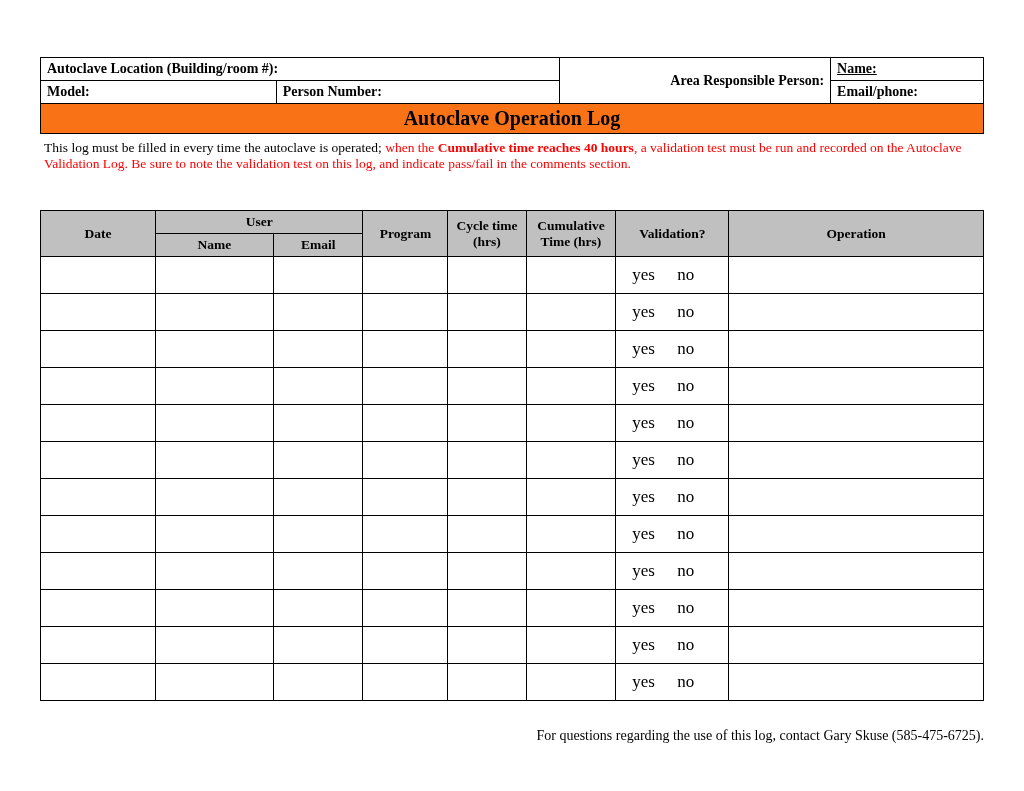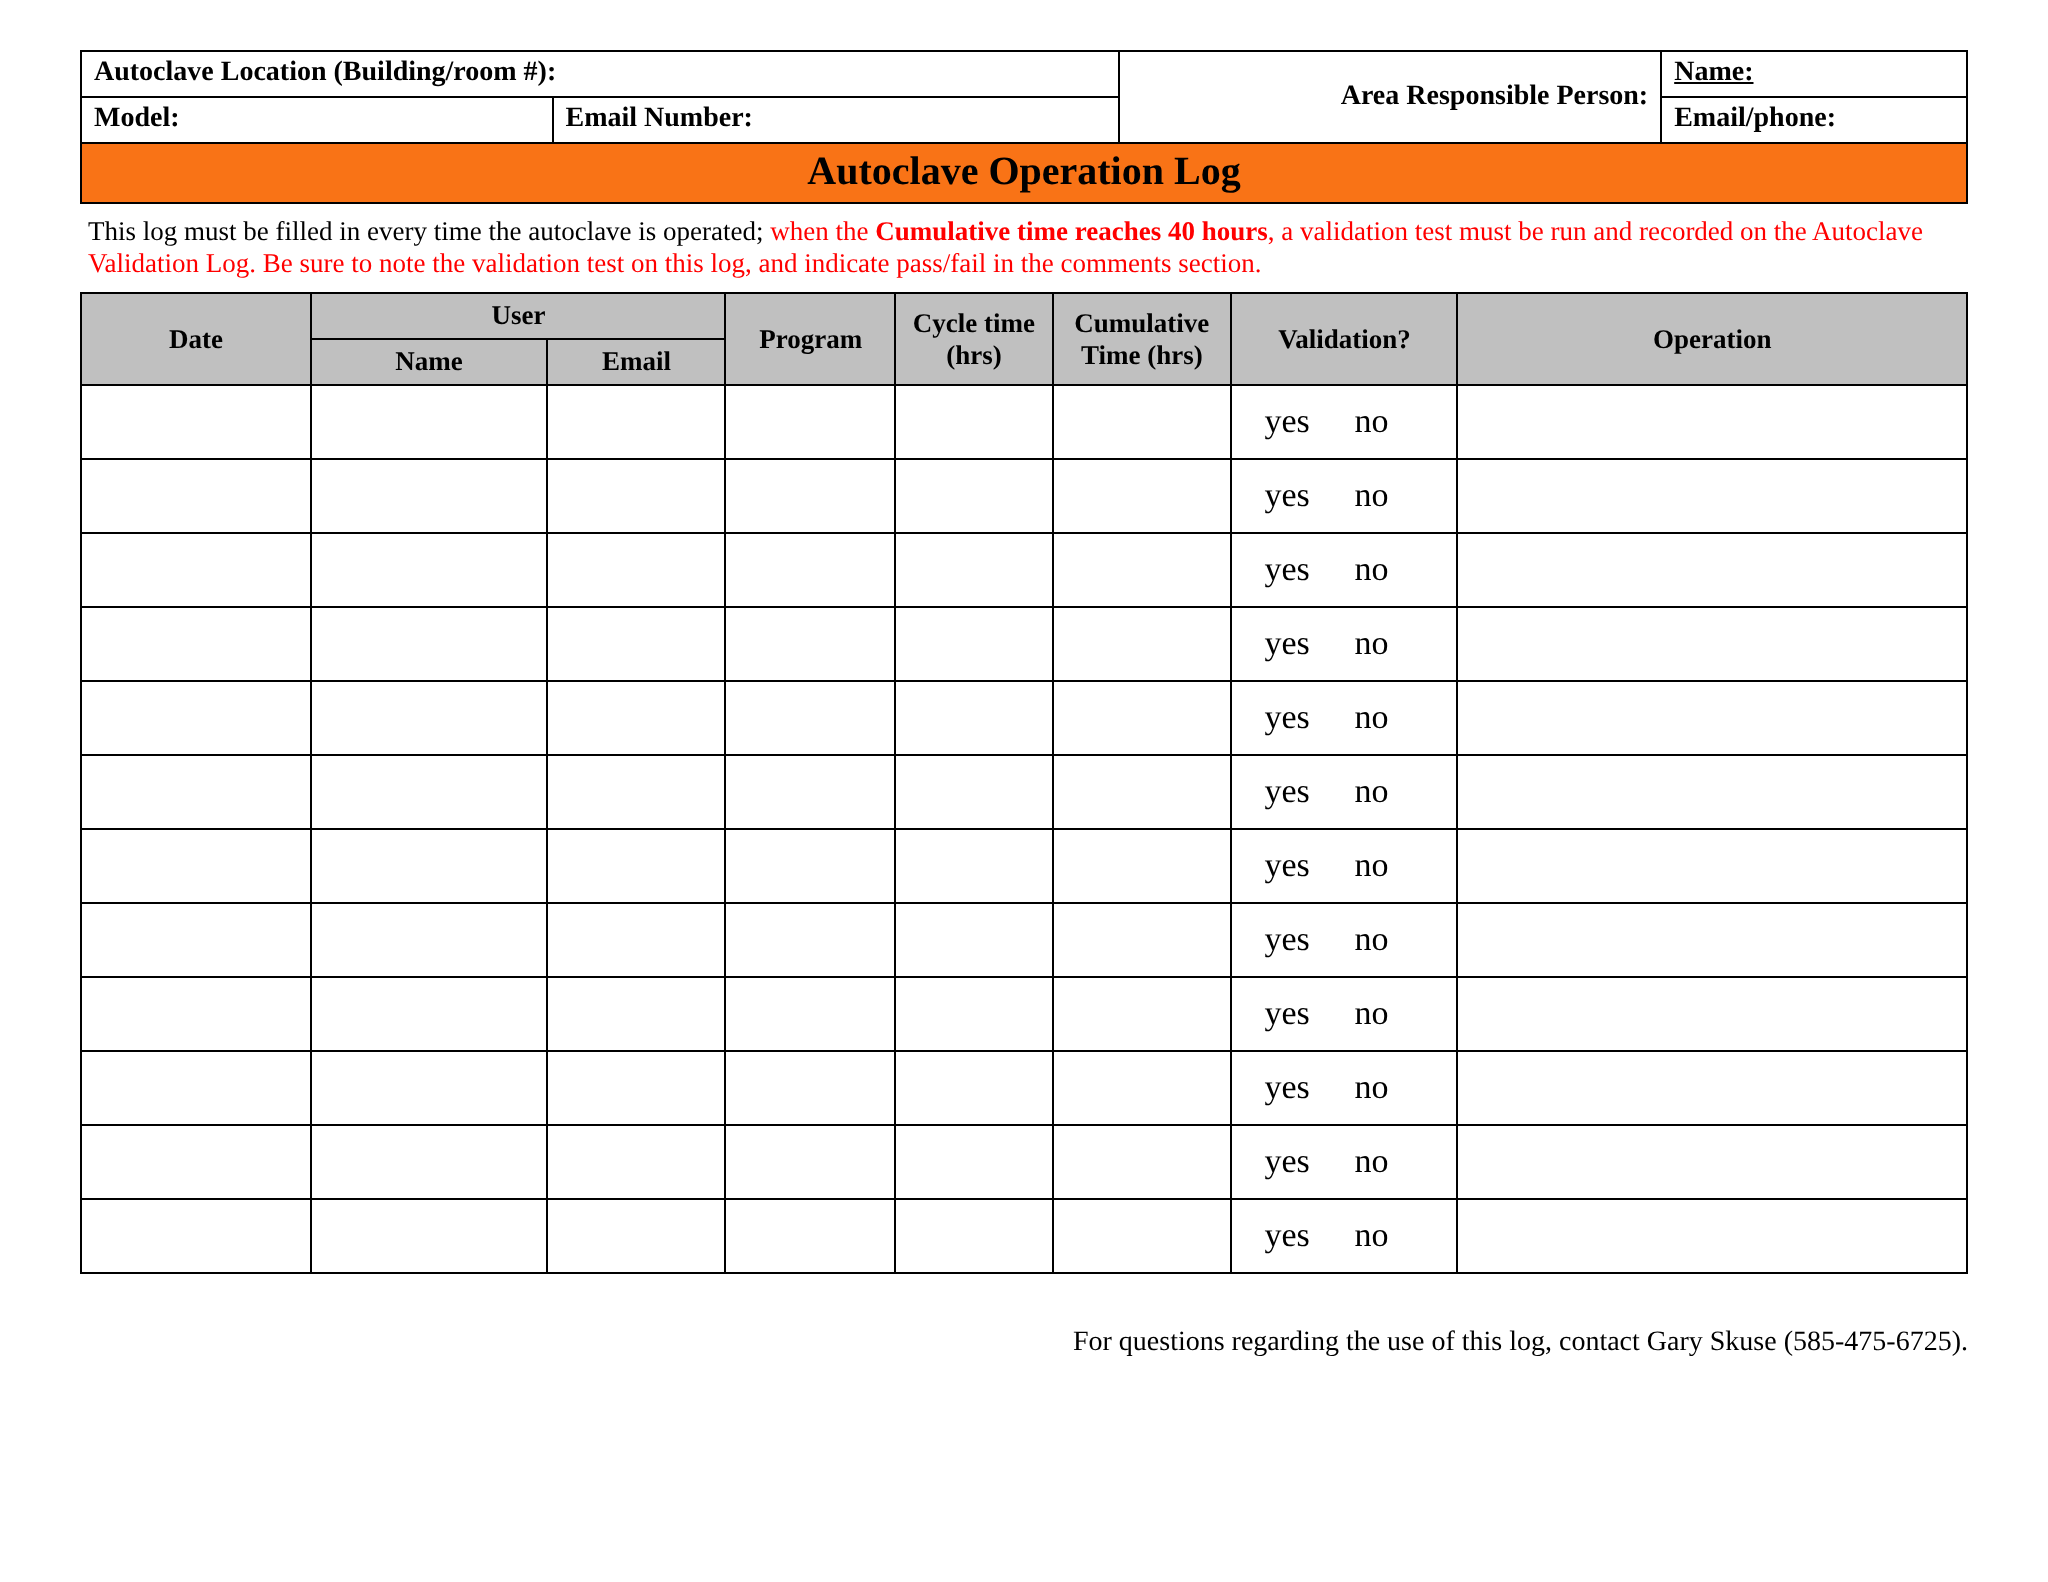--- a/index.html
+++ b/index.html
@@ -4,21 +4,21 @@
   <style>
     * { box-sizing: border-box; }
     body {
       font-family: "Times New Roman", Times, serif;
       margin: 0;
       padding: 25px 40px;
       background: #fff;
       color: #000;
       font-size: 14px;
     }
-    table { border-collapse: collapse; width: 100%; }
+    table { border-collapse: collapse; width: 100%; margin-top: 32px; }
     td, th { border: 1px solid #000; padding: 3px 6px; vertical-align: middle; }
     .hdr { font-weight: bold; text-align: left; }
     .title-row {
       background: #f97316;
       text-align: center;
       font-weight: bold;
       font-size: 20px;
     }
     .instr { padding: 6px 4px; font-size: 13.5px; }
     .instr .red { color: #f00; }
@@ -42,21 +42,21 @@
 
 <table>
   <tbody>
       <tr>
     <td colspan="2" class="hdr">Autoclave Location (Building/room #):</td>
     <td rowspan="2" class="hdr" style="text-align:right;">Area Responsible Person:</td>
     <td class="hdr"><span class="name-underline">Name:</span></td>
   </tr>
   <tr>
     <td class="hdr" style="width:25%;">Model:</td>
-    <td class="hdr" style="width:30%;">Email Number:</td>
+    <td class="hdr" style="width:30%;">Person Number:</td>
     <td class="hdr">Email/phone:</td>
   </tr>
   <tr>
     <td colspan="4" class="title-row">Autoclave Operation Log</td>
   </tr>
 </tbody>
   </table>
 
 <div class="instr">
   <span>This log must be filled in every time the autoclave is operated; </span><span class="red">when the </span><span class="redb">Cumulative time reaches 40 hours</span><span class="red">, a validation test must be run and recorded on the Autoclave Validation Log. Be sure to note the validation test on this log, and indicate pass/fail in the comments section.</span>

